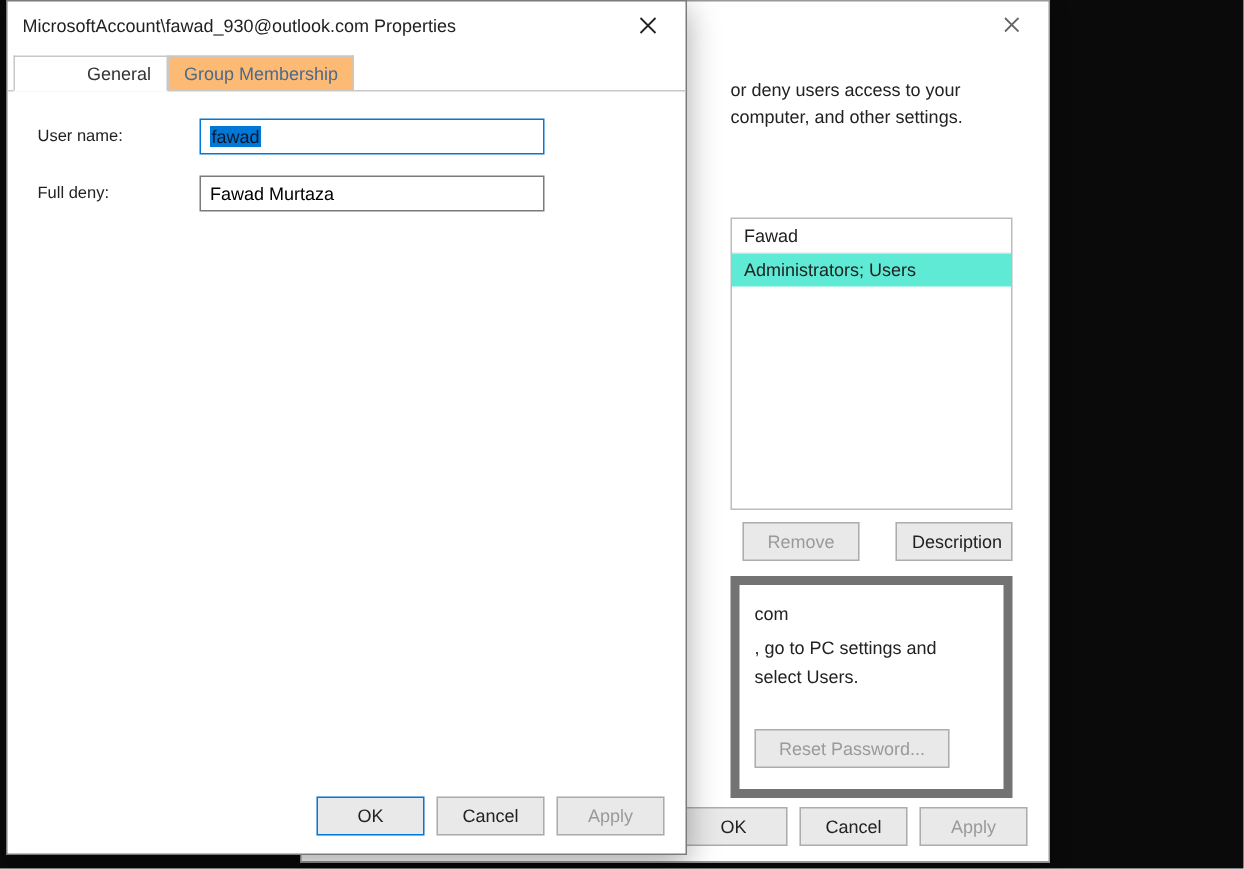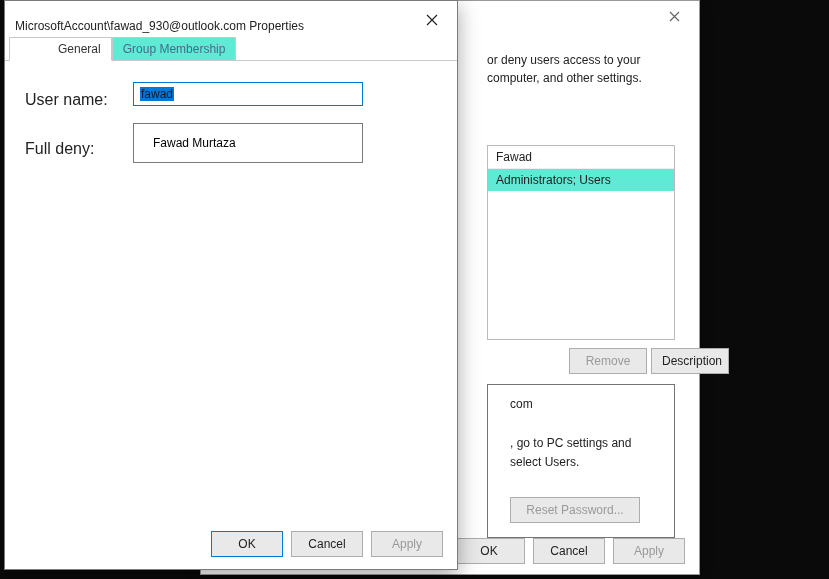--- a/index.html
+++ b/index.html
@@ -60,40 +60,41 @@
       background: #fff;
       color: #222;
     }
     .user-list .row {
       padding: 4px 8px;
       background: #5eead4;
     }
     .btn-row {
       margin: 6px 8px 6px 270px;
       display: flex;
-      gap: 4px;
+      justify-content: flex-end;
+      gap: 24px;
     }
     .btn {
       min-width: 78px;
       height: 26px;
       border: 1px solid #adadad;
       background: #e9e9e9;
       font-size: 12px;
       color: #222;
       cursor: pointer;
       padding: 0 10px;
     }
     .btn:disabled {
       color: #9a9a9a;
       cursor: default;
     }
     .pwd-section {
       margin: 10px 8px 4px 270px;
-      border: 1px solid #737373;
-      padding: 10px 10px 14px 22px;
+      border: 6px solid #737373;
+      padding: 10px 10px 14px 10px;
     }
     .pwd-section .pwd-text {
       line-height: 1.6;
     }
     .pwd-section .pwd-btn-row {
       display: flex;
       justify-content: flex-start;
       margin-top: 24px;
     }
     .back-dialog .footer {
@@ -110,21 +111,21 @@
       top: 0;
       width: 454px;
       height: 570px;
       background: #fff;
       border: 1px solid #7b7b7b;
       box-shadow: 0 6px 20px rgba(0,0,0,0.35);
     }
     .front-dialog .titlebar {
       height: 32px;
       display: flex;
-      align-items: flex-end;
+      align-items: center;
       justify-content: space-between;
       padding: 0 4px 0 10px;
     }
     .front-dialog .titlebar .title {
       font-size: 12px;
       color: #222;
     }
     .front-dialog .close-btn {
       width: 42px;
       height: 26px;
@@ -150,42 +151,41 @@
       position: relative;
       cursor: pointer;
     }
     .tab.active {
       background: #fff;
       border-bottom: 1px solid #fff;
       margin-bottom: -1px;
       padding-left: 48px;
     }
     .tab.inactive {
-      background: #5eead4;
+      background: #fdba74;
       color: #4a6a8a;
     }
     .form-area {
       padding: 18px 20px;
     }
     .form-row {
       display: flex;
       align-items: center;
       margin-bottom: 14px;
     }
     .form-label {
       width: 108px;
-      font-size: 16px;
-      color: #222;
-      margin-top: 12px;
+      font-size: 11px;
+      color: #222;
     }
     .form-input {
       width: 230px;
-      height: 40px;
+      height: 24px;
       border: 1px solid #7a7a7a;
-      padding: 2px 19px;
+      padding: 2px 6px;
       font-size: 12px;
       font-family: inherit;
     }
     .sel-text {
       background: #0078d7;
       color: #0f172a;
       padding: 0 1px;
     }
     .input-like {
       width: 230px;
@@ -226,21 +226,21 @@
       <div class="col-header">Fawad</div>
       <div class="row">Administrators; Users</div>
     </div>
     <div class="btn-row">
       <button class="btn" style="visibility:hidden">Add...</button>
       <button class="btn" disabled="">Remove</button>
       <button class="btn">Description</button>
     </div>
     <div class="pwd-section">
       <div class="pwd-text">com</div>
-      <div class="pwd-text" style="margin-top:20px">, go to PC settings and select Users.</div>
+      <div class="pwd-text" style="margin-top:4px">, go to PC settings and select Users.</div>
       <div class="pwd-btn-row">
         <button class="btn" disabled="" style="min-width:130px">Reset Password...</button>
       </div>
     </div>
   </div>
   <div class="footer">
     <button class="btn" style="min-width:72px">OK</button>
     <button class="btn" style="min-width:72px">Cancel</button>
     <button class="btn" disabled="" style="min-width:72px">Apply</button>
   </div>

